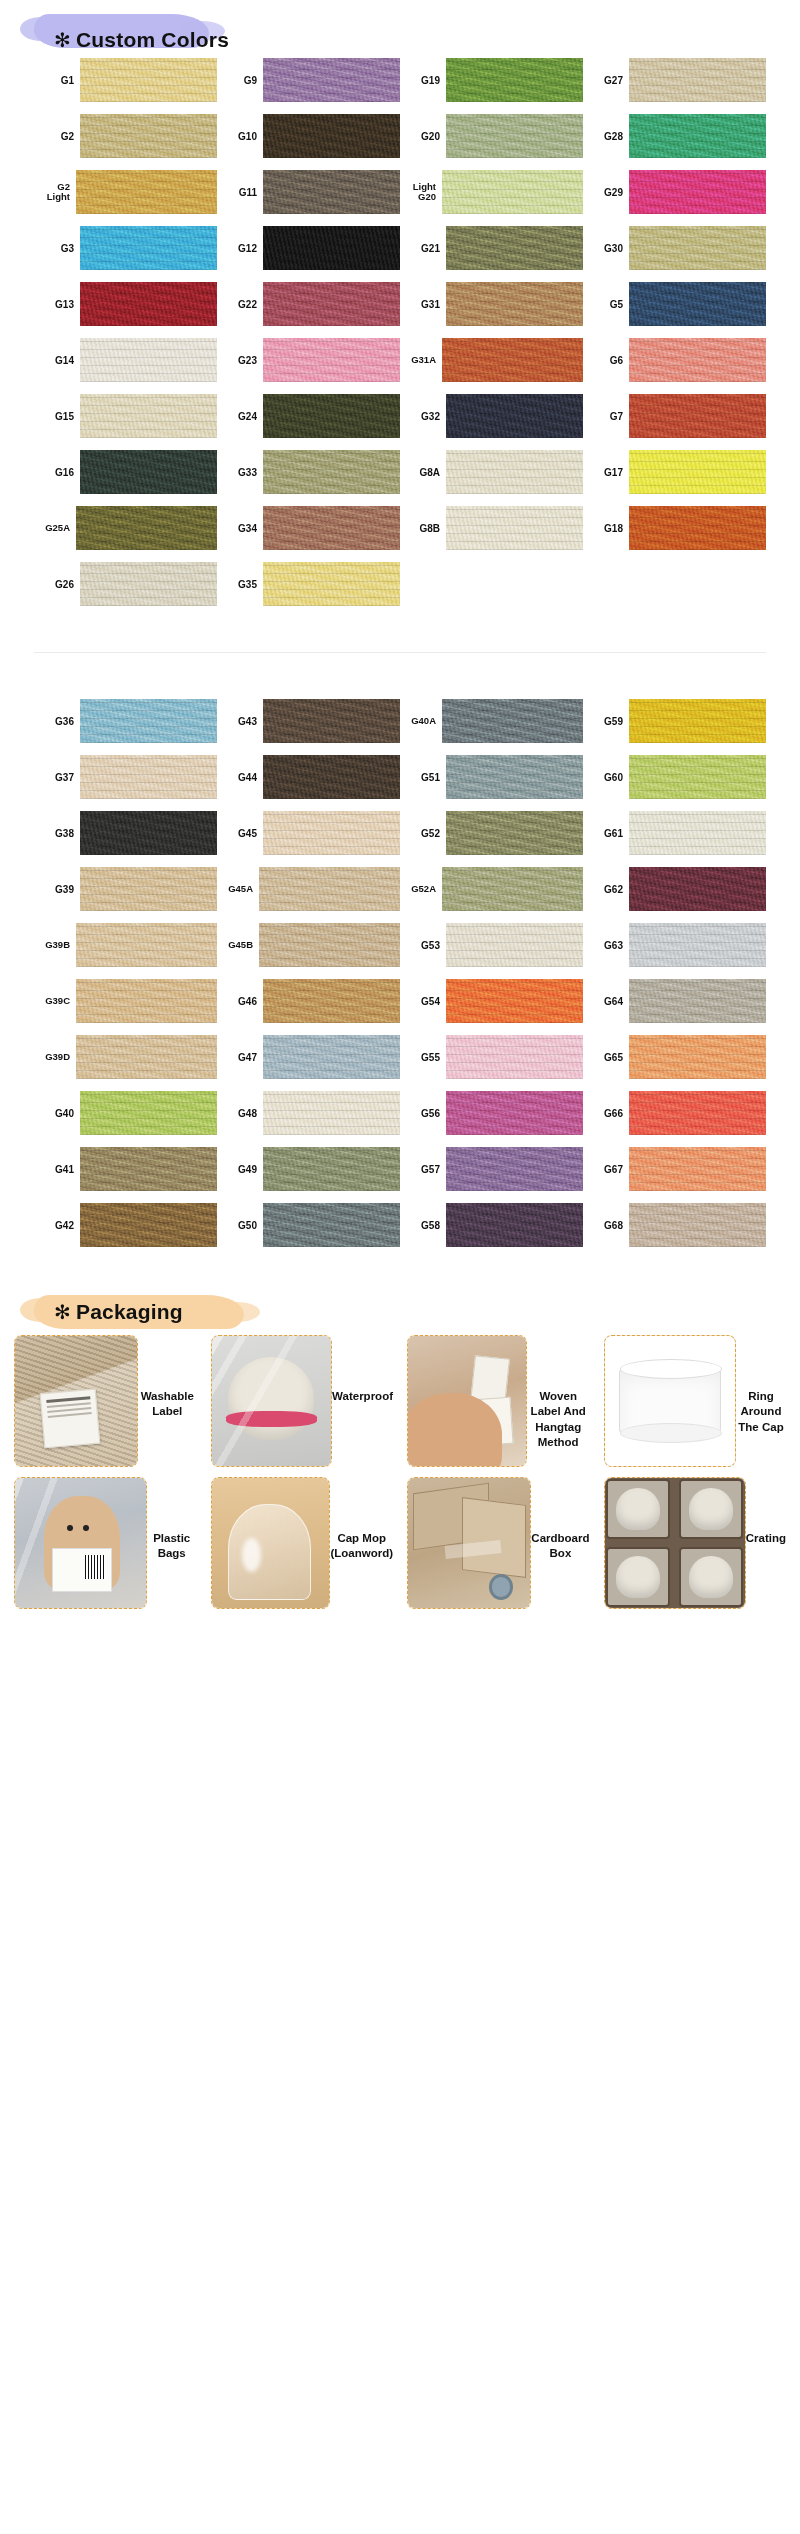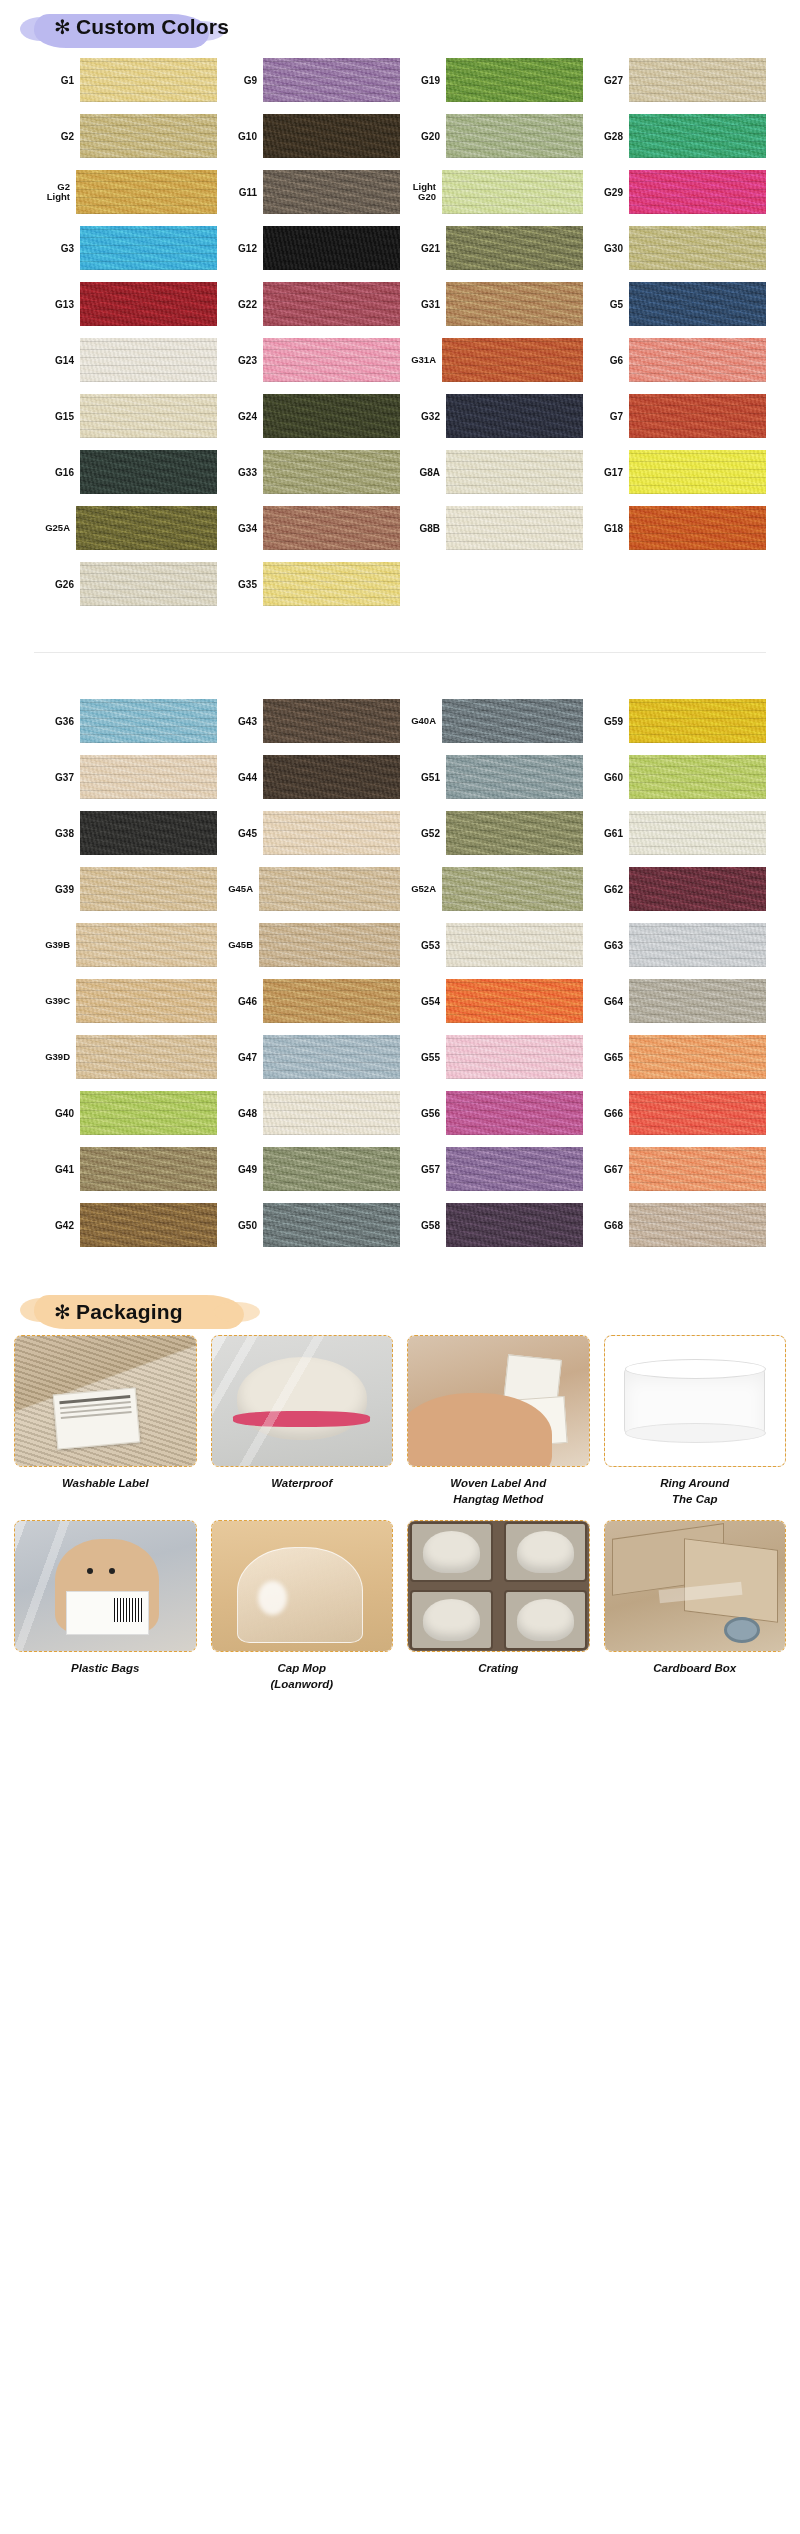--- a/index.html
+++ b/index.html
@@ -135,21 +135,21 @@
   }
 
   
   .pack-grid {
     display: grid;
     grid-template-columns: repeat(4, 1fr);
     column-gap: 14px;
     row-gap: 10px;
     padding: 0 14px;
   }
-  .pack-cell { display: flex; flex-direction: column; align-items: center; font-style: italic; }
+  .pack-cell { display: flex; flex-direction: row; align-items: center; }
   .pack-photo {
     width: 100%;
     height: 132px;
     border: 1.5px dashed #e0a23c;
     border-radius: 8px;
     overflow: hidden;
     position: relative;
     background: #efe7dc;
   }
   .pack-caption {
@@ -235,21 +235,21 @@
   .ph-box .tape{position:absolute;left:30%;top:50%;width:46%;height:10%;
      background:rgba(255,255,255,.35);transform:rotate(-6deg);}
   .ph-box .roll{position:absolute;right:14%;bottom:6%;width:20%;height:20%;
      background:#8fa3b0;border-radius:50%;border:3px solid #6f838f;}
 </style>
 </head>
 <body>
 
 <div class="page">
 
-  <div class="section-header" style="height:56px; padding-top:10px;">
+  <div class="section-header" style="height:56px; padding-top:23px;">
     <div class="swash" style="width:175px; top:14px; background:#b8b6ef;"></div>
     <div class="section-title" style="top:0;">
       <span class="ast">✻</span><span>Custom Colors</span>
     </div>
   </div>
 
   <div class="grid" id="grid1">
       <div class="swatch-cell">
         <div class="swatch-label">G1</div>
         <div class="swatch" style="background: rgb(232, 213, 144);"></div>
@@ -644,35 +644,35 @@
           <div class="ph ph-capmop">
             <div class="dome"></div>
             <div class="gl"></div>
           </div>
         </div>
         <div class="pack-caption">Cap Mop
 (Loanword)</div>
       </div>
       <div class="pack-cell">
         <div class="pack-photo">
+          <div class="ph ph-box">
+            <div class="flap f1"></div>
+            <div class="flap f2"></div>
+            <div class="tape"></div>
+            <div class="roll"></div>
+          </div>
+        </div>
+        <div class="pack-caption">Cardboard Box</div>
+      </div>
+      <div class="pack-cell">
+        <div class="pack-photo">
           <div class="ph ph-crate">
             <div class="q q1"></div>
             <div class="q q2"></div>
             <div class="q q3"></div>
             <div class="q q4"></div>
           </div>
         </div>
         <div class="pack-caption">Crating</div>
       </div>
-      <div class="pack-cell">
-        <div class="pack-photo">
-          <div class="ph ph-box">
-            <div class="flap f1"></div>
-            <div class="flap f2"></div>
-            <div class="tape"></div>
-            <div class="roll"></div>
-          </div>
-        </div>
-        <div class="pack-caption">Cardboard Box</div>
-      </div>
     </div>
 
 </div>
 
 </body></html>

